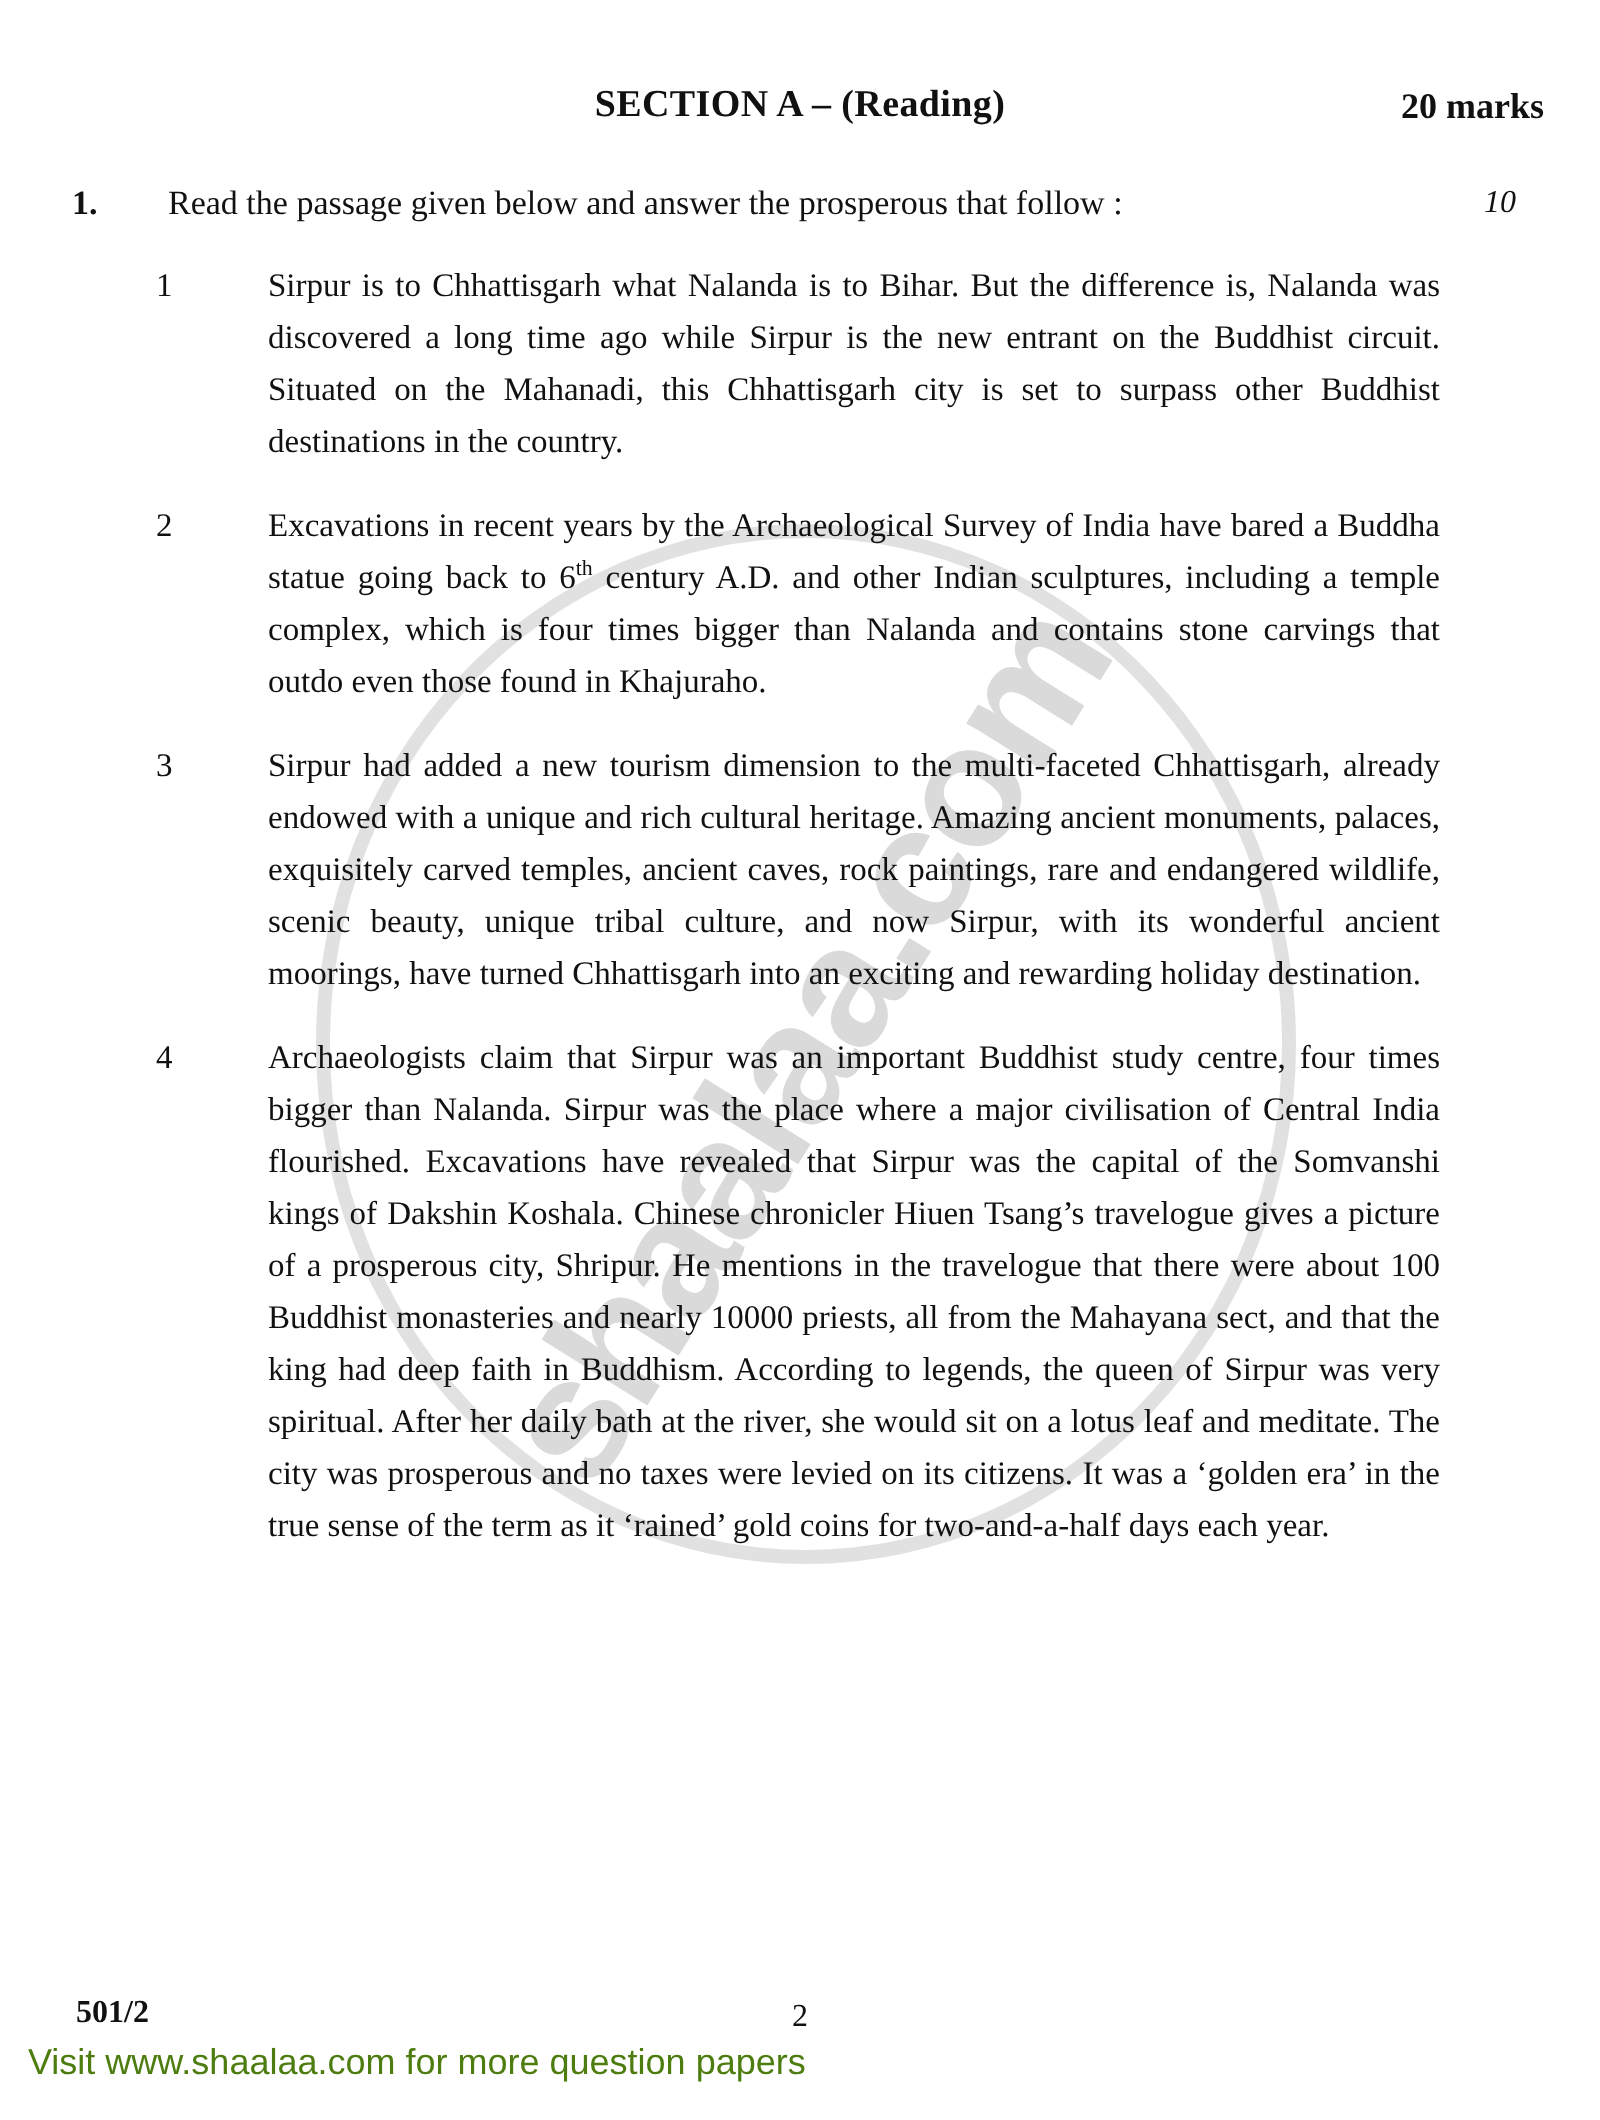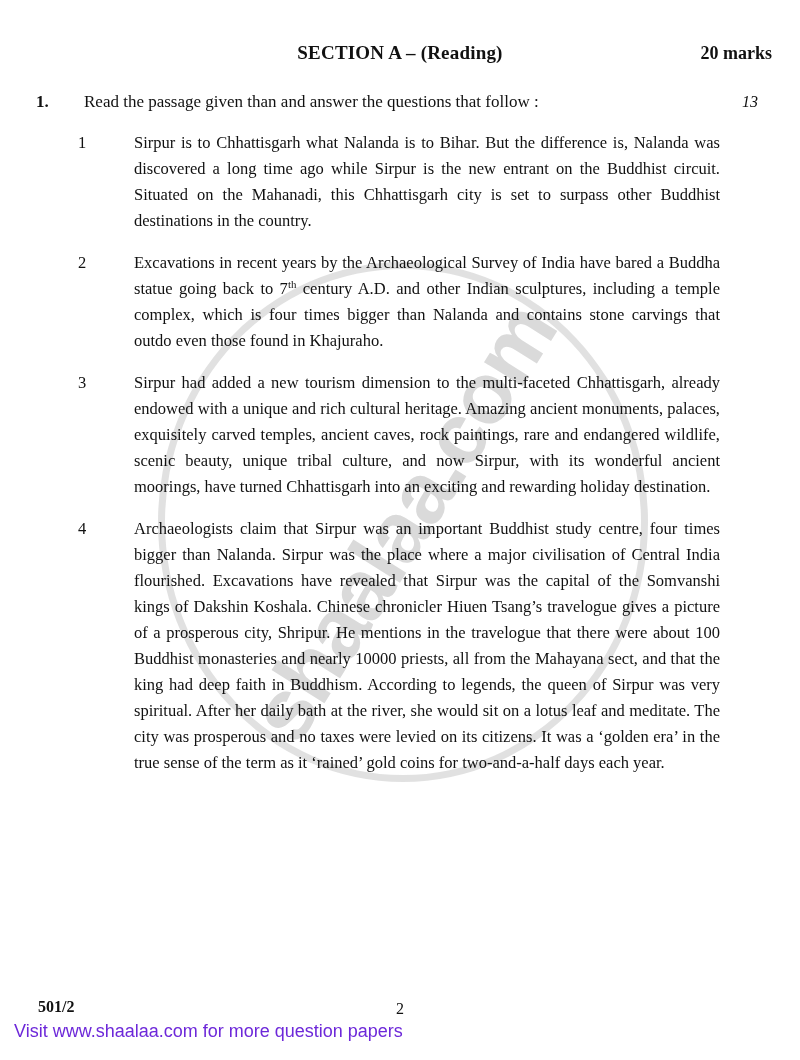--- a/index.html
+++ b/index.html
@@ -161,21 +161,21 @@
     width: 800px;
     text-align: center;
     font-size: 16px;
   }
   .footer-banner {
     position: absolute;
     left: 14px;
     top: 1020px;
     font-family: "Liberation Sans", "DejaVu Sans", sans-serif;
     font-size: 18px;
-    color: #6d28d9;
+    color: #4d7c0f;
     background: #ffffff;
     padding: 1px 4px 1px 0;
     white-space: nowrap;
     z-index: 5;
   }
 </style>
 </head>
 <body>
 
 <div id="page">
@@ -187,34 +187,34 @@
 
   <div id="content">
 
     <div class="header-row">
       <div class="section-title">SECTION A – (Reading)</div>
       <div class="marks-total">20 marks</div>
     </div>
 
     <div class="q-row">
       <span class="q-number">1.</span>
-      <span class="q-text">Read the passage given than and answer the questions that follow :</span>
-      <span class="q-marks">13</span>
+      <span class="q-text">Read the passage given below and answer the prosperous that follow :</span>
+      <span class="q-marks">10</span>
     </div>
 
     <div id="passage">
 
       <div class="para">
         <span class="para-num">1</span>
         <div class="para-body">Sirpur is to Chhattisgarh what Nalanda is to Bihar. But the difference is, Nalanda was discovered a long time ago while Sirpur is the new entrant on the Buddhist circuit. Situated on the Mahanadi, this Chhattisgarh city is set to surpass other Buddhist destinations in the country.</div>
       </div>
 
       <div class="para">
         <span class="para-num">2</span>
-        <div class="para-body"><span>Excavations in recent years by the Archaeological Survey of India have bared a Buddha statue going back to 7</span><sup>th</sup><span> century A.D. and other Indian sculptures, including a temple complex, which is four times bigger than Nalanda and contains stone carvings that outdo even those found in Khajuraho.</span></div>
+        <div class="para-body"><span>Excavations in recent years by the Archaeological Survey of India have bared a Buddha statue going back to 6</span><sup>th</sup><span> century A.D. and other Indian sculptures, including a temple complex, which is four times bigger than Nalanda and contains stone carvings that outdo even those found in Khajuraho.</span></div>
       </div>
 
       <div class="para">
         <span class="para-num">3</span>
         <div class="para-body">Sirpur had added a new tourism dimension to the multi-faceted Chhattisgarh, already endowed with a unique and rich cultural heritage. Amazing ancient monuments, palaces, exquisitely carved temples, ancient caves, rock paintings, rare and endangered wildlife, scenic beauty, unique tribal culture, and now Sirpur, with its wonderful ancient moorings, have turned Chhattisgarh into an exciting and rewarding holiday destination.</div>
       </div>
 
       <div class="para">
         <span class="para-num">4</span>
         <div class="para-body">Archaeologists claim that Sirpur was an important Buddhist study centre, four times bigger than Nalanda. Sirpur was the place where a major civilisation of Central India flourished. Excavations have revealed that Sirpur was the capital of the Somvanshi kings of Dakshin Koshala. Chinese chronicler Hiuen Tsang’s travelogue gives a picture of a prosperous city, Shripur. He mentions in  the travelogue that there were about 100 Buddhist monasteries and nearly 10000 priests, all from the Mahayana sect, and that the king had deep faith in Buddhism. According to legends, the queen of Sirpur was very spiritual. After her daily bath at the river, she would sit on a lotus leaf and meditate. The city was prosperous and no taxes were levied on its citizens. It was a ‘golden era’ in the true sense of the term as it ‘rained’ gold coins for two-and-a-half days each year.</div>

